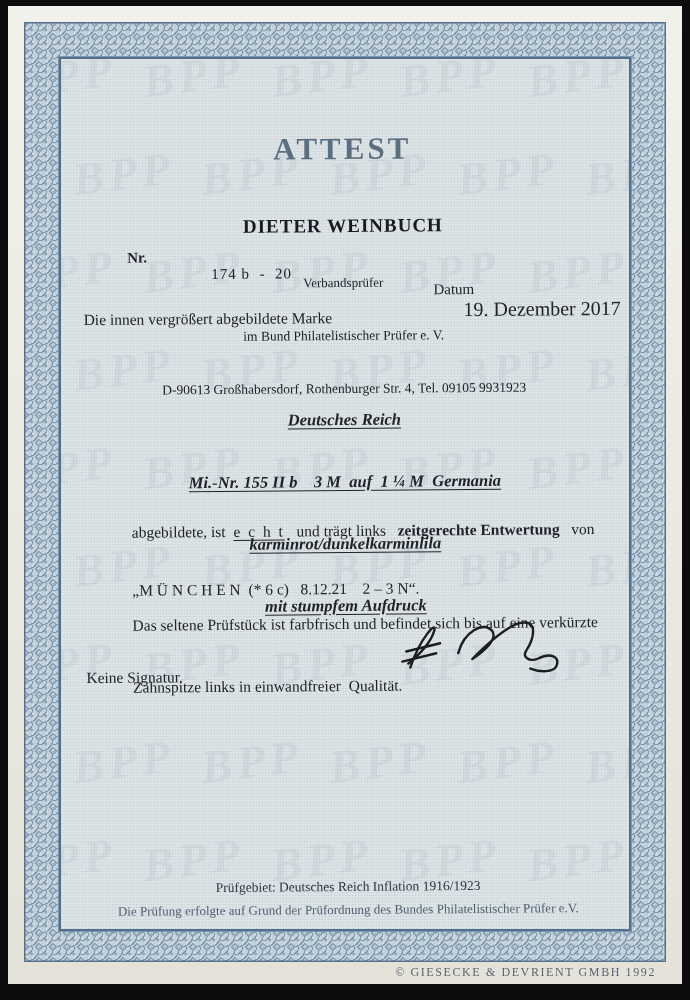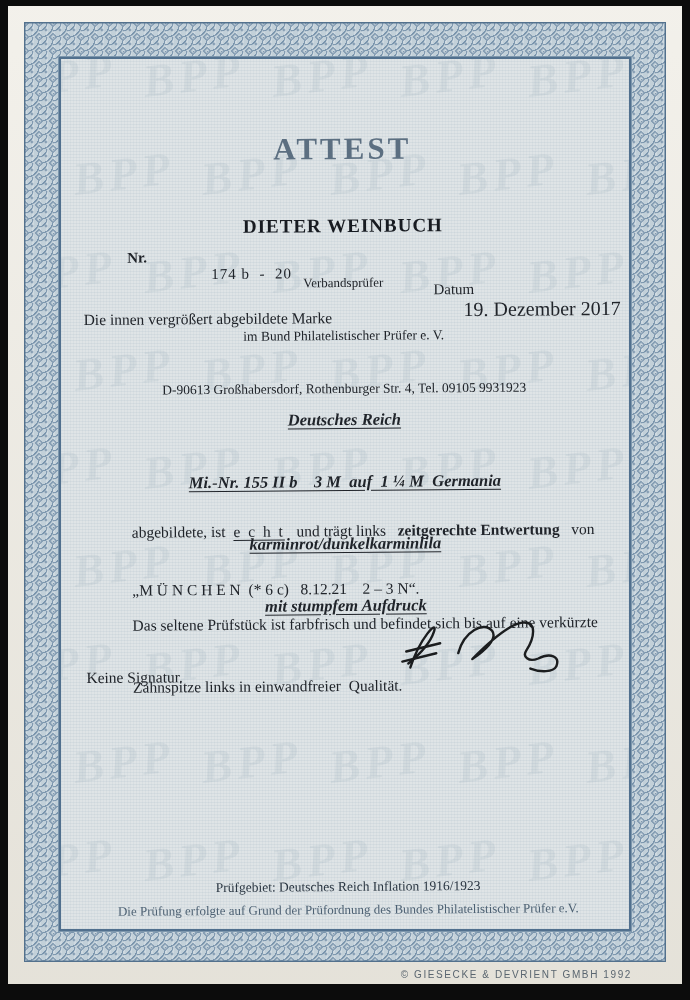--- a/index.html
+++ b/index.html
@@ -70,23 +70,23 @@
   .finding{position:absolute;left:24px;top:428px;font-size:15.5px;line-height:29px;}
   .echt{font-weight:400;text-decoration:underline;letter-spacing:2px;text-underline-offset:3px;margin-top:43px;}
   .bold{font-weight:700;}
   .condition{position:absolute;left:24px;top:518px;font-size:15.5px;line-height:31px;}
   .sig{position:absolute;left:318px;top:543px;width:196px;height:78px;}
   .sig path{stroke:#1b1d1f;stroke-width:2.4;fill:none;stroke-linecap:round;stroke-linejoin:round;}
   .note{position:absolute;left:24px;top:608px;font-size:15.5px;}
   .foot1{position:absolute;left:0;right:0;top:820px;text-align:center;font-size:13.5px;color:#2a3642;}
   .foot2{position:absolute;left:0;right:0;top:843px;text-align:center;font-size:13px;color:#4d6173;}
   .credit{
-    position:absolute;right:50px;bottom:4px;
-    font-family:Liberation Sans, sans-serif;
-    font-size:10px;letter-spacing:1.6px;color:#5a6670;
+    position:absolute;right:26px;bottom:4px;
+    font-family:Liberation Serif, serif;
+    font-size:12px;letter-spacing:1.6px;color:#5a6670;
   }
 </style>
 </head>
 <body>
 
 <div class="scan">
   <div class="paper">
     <div class="frame">
       <div class="inner">
         <div style="position:absolute;inset:0;">

